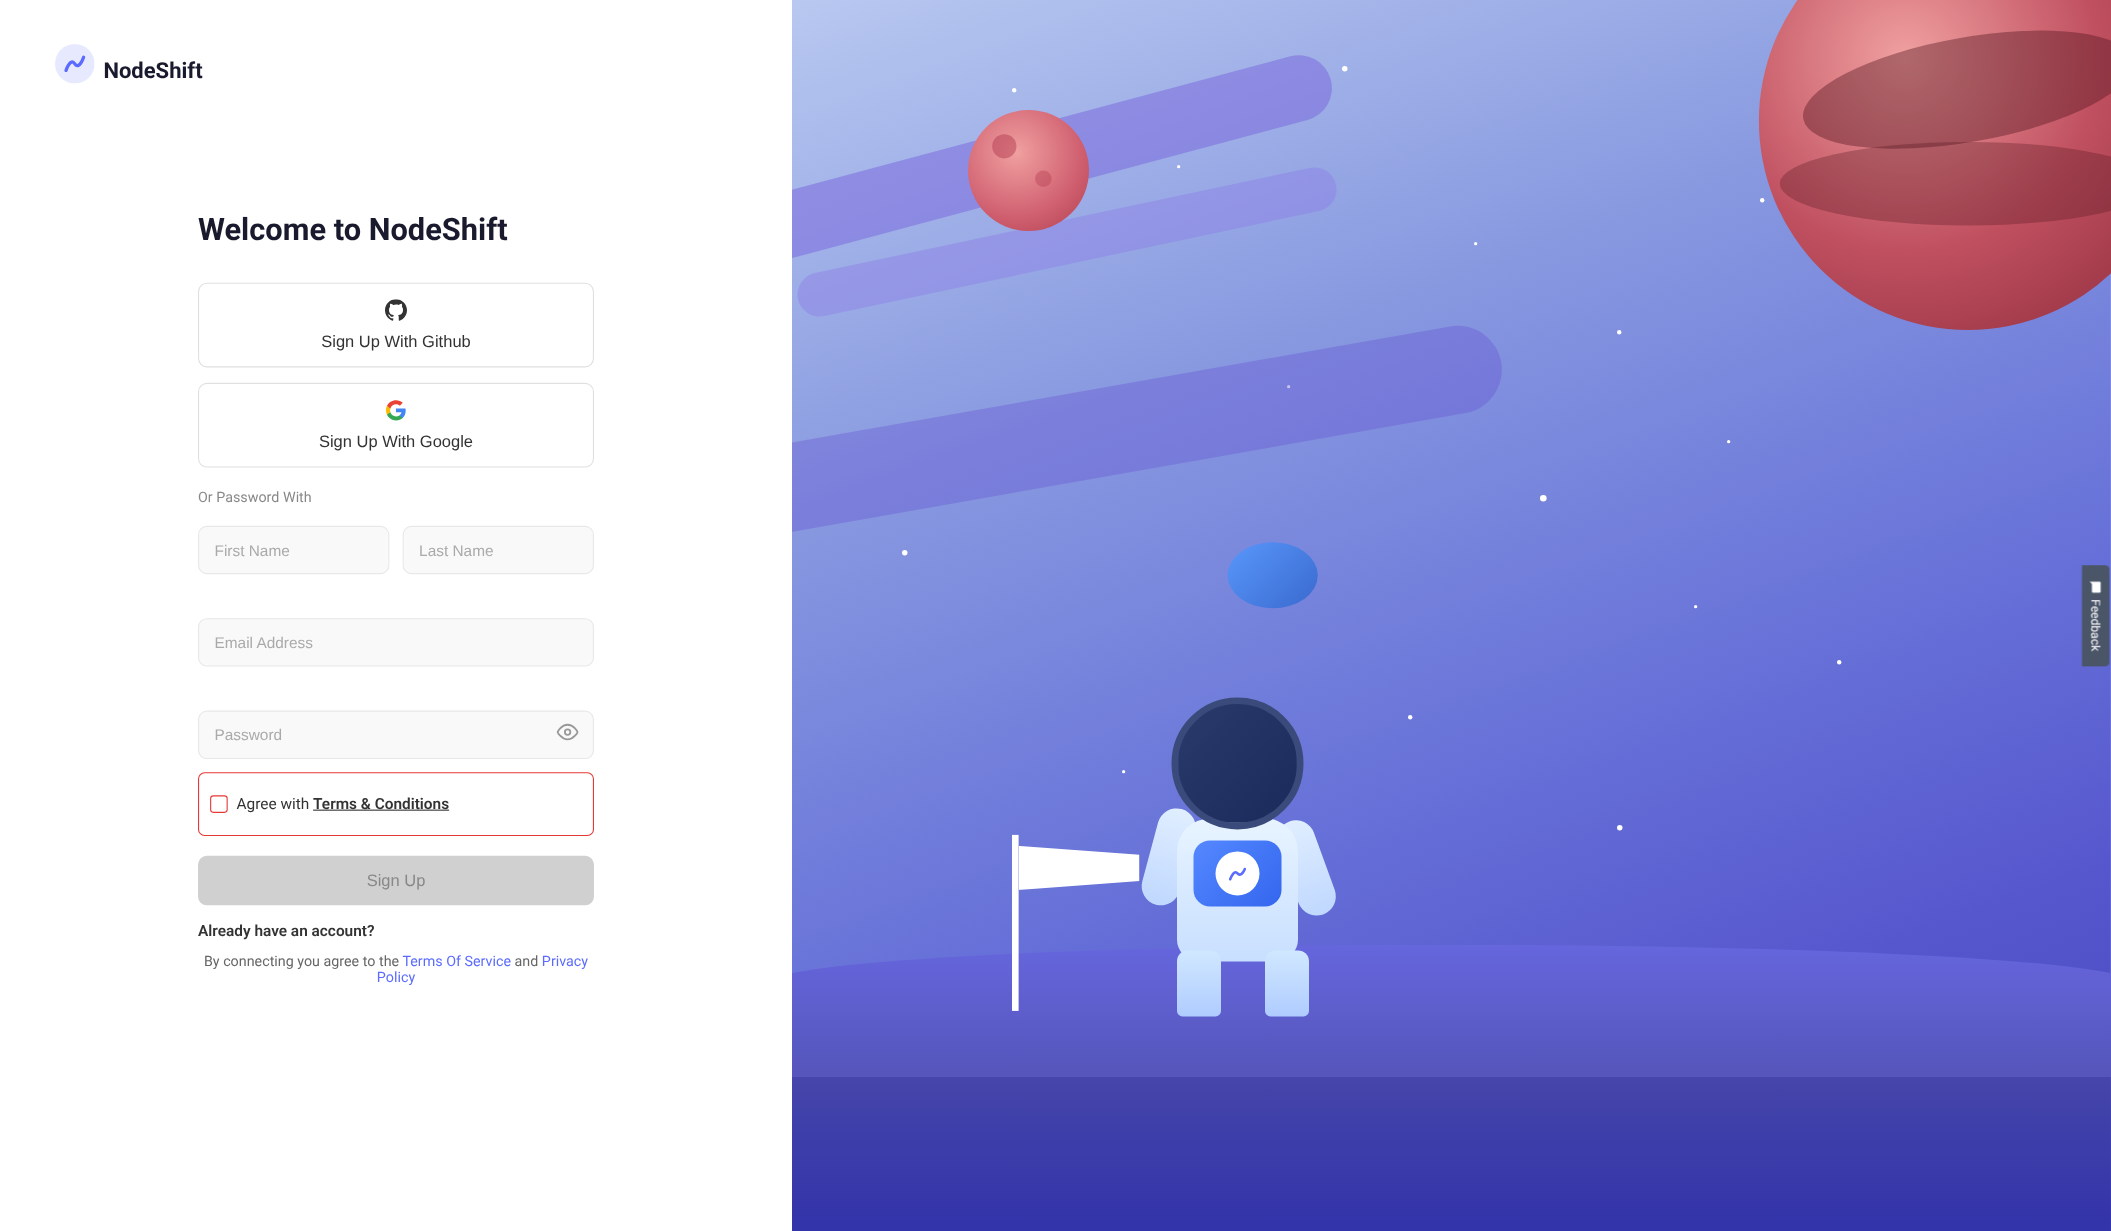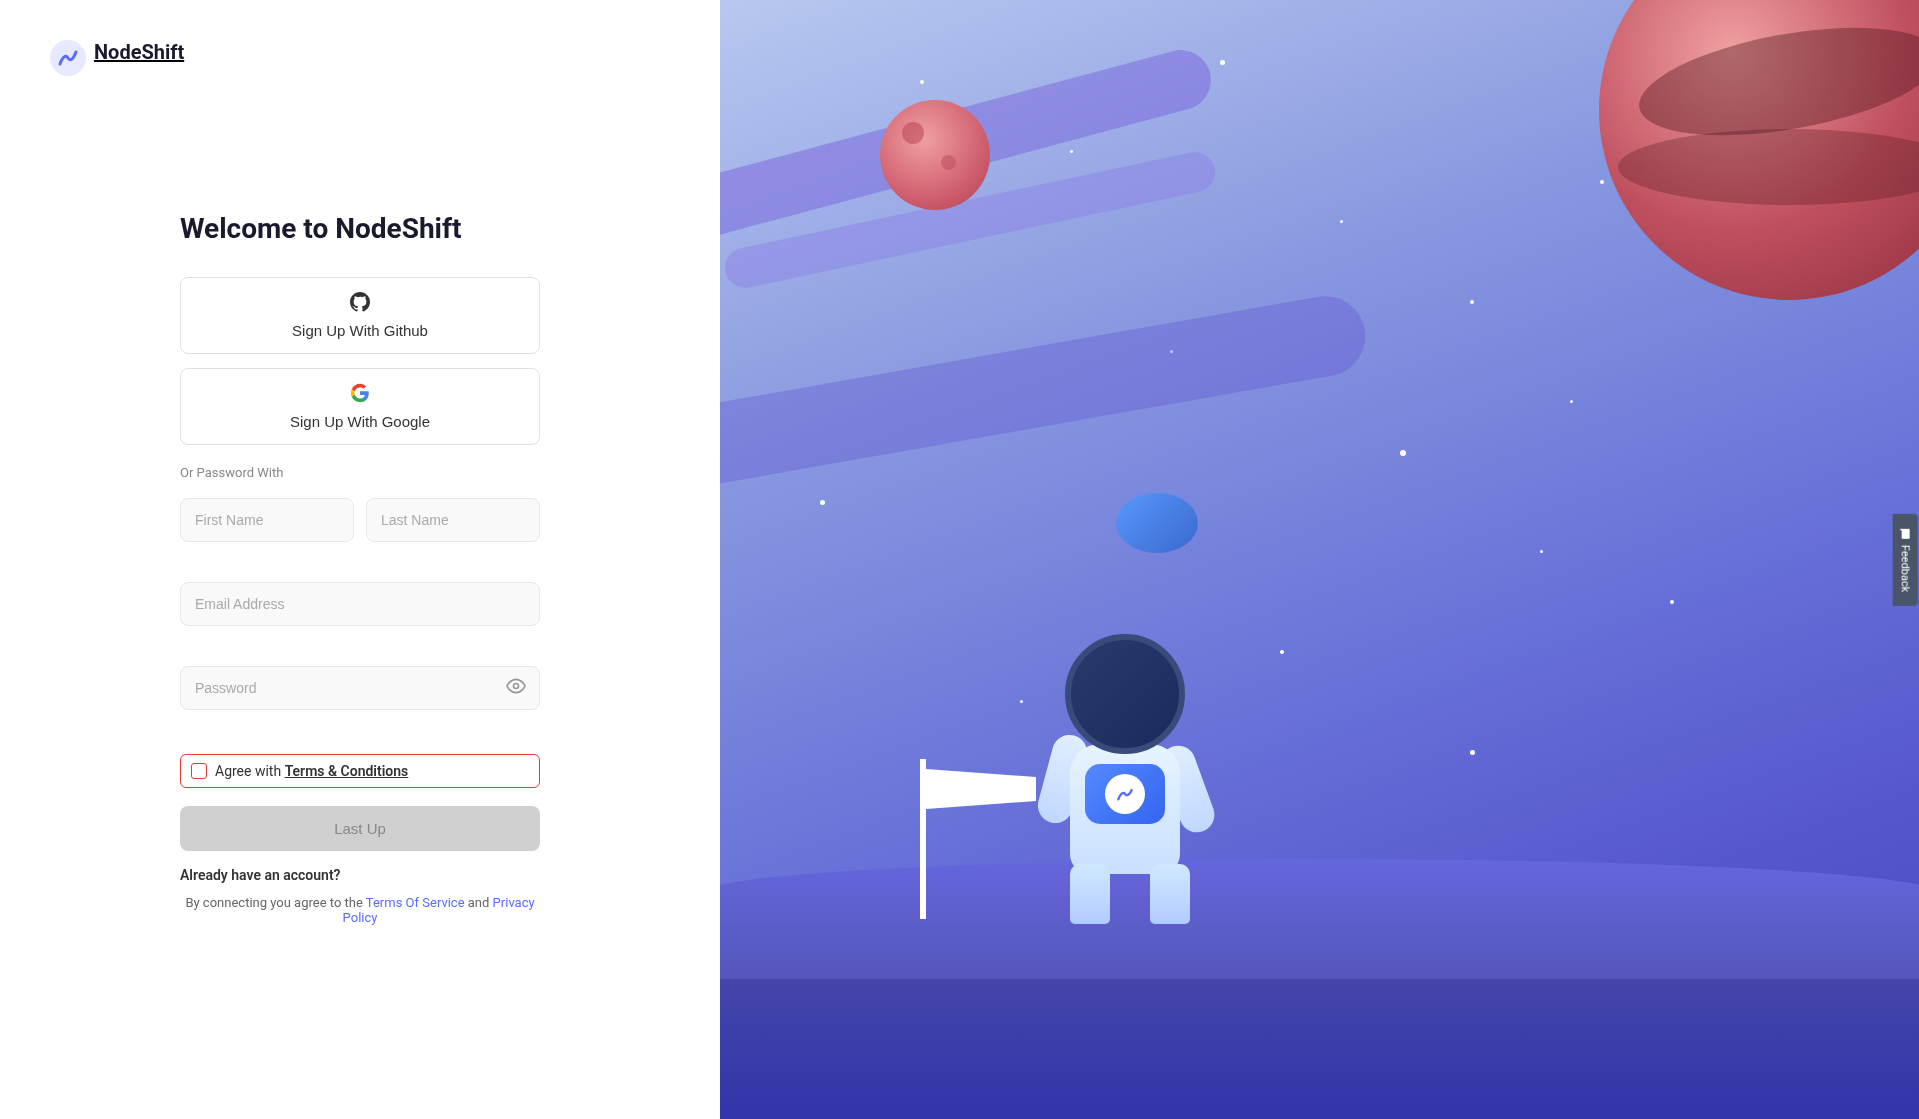--- a/index.html
+++ b/index.html
@@ -18,24 +18,23 @@
       height: 100%;
       background: #ffffff;
       display: flex;
       flex-direction: column;
       padding: 40px 50px;
       position: relative;
     }
 
     .logo-area {
       display: flex;
-      align-items: flex-start;
+      align-items: flex-end;
       gap: 8px;
-      margin-bottom: 76px;
-      text-decoration: underline;
+      margin-bottom: 56px;
     }
 
     .logo-icon {
       width: 36px;
       height: 36px;
     }
 
     .logo-text {
       font-size: 20px;
       font-weight: 700;
@@ -128,24 +127,23 @@
       color: #999;
       font-size: 18px;
     }
 
     .terms-row {
       display: flex;
       align-items: center;
       gap: 8px;
       width: 100%;
       margin-bottom: 18px;
-      padding: 8px 10px;
+      padding: 20px 10px;
       border: 1.5px solid #e53935;
       border-radius: 6px;
-      margin-top: 32px;
     }
 
     .terms-checkbox {
       width: 16px;
       height: 16px;
       border: 1.5px solid #e53935;
       border-radius: 3px;
       background: #fff;
       flex-shrink: 0;
       cursor: pointer;
@@ -559,21 +557,21 @@
       </span>
     </div>
 
     <div class="terms-row">
       <input type="checkbox" class="terms-checkbox" style="">
       <label class="terms-label">
         <span>Agree with </span><span class="terms-link">Terms &amp; Conditions</span>
       </label>
     </div>
 
-    <button class="signup-btn">Last Up</button>
+    <button class="signup-btn">Sign Up</button>
 
     <p class="already-account">Already have an account?</p>
 
     <p class="footer-text">
       <span>By connecting you agree to the </span><a class="footer-link">Terms Of Service</a><span> and </span><a class="footer-link">Privacy Policy</a>
     </p>
   </div>
 </div>
 
 <div class="right-panel">

